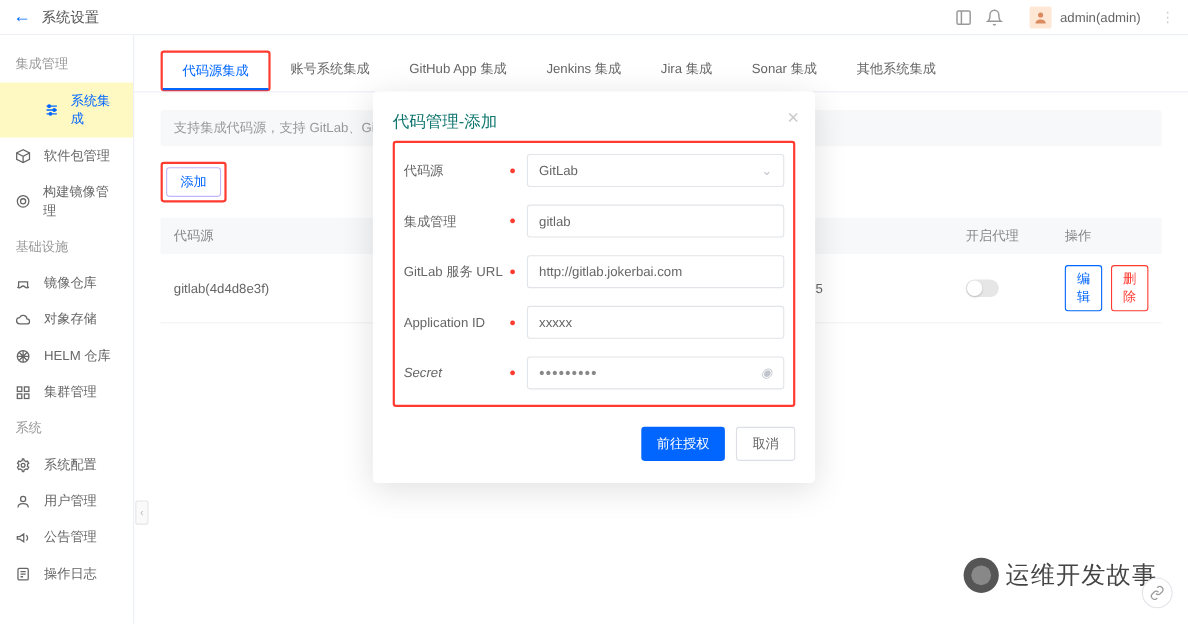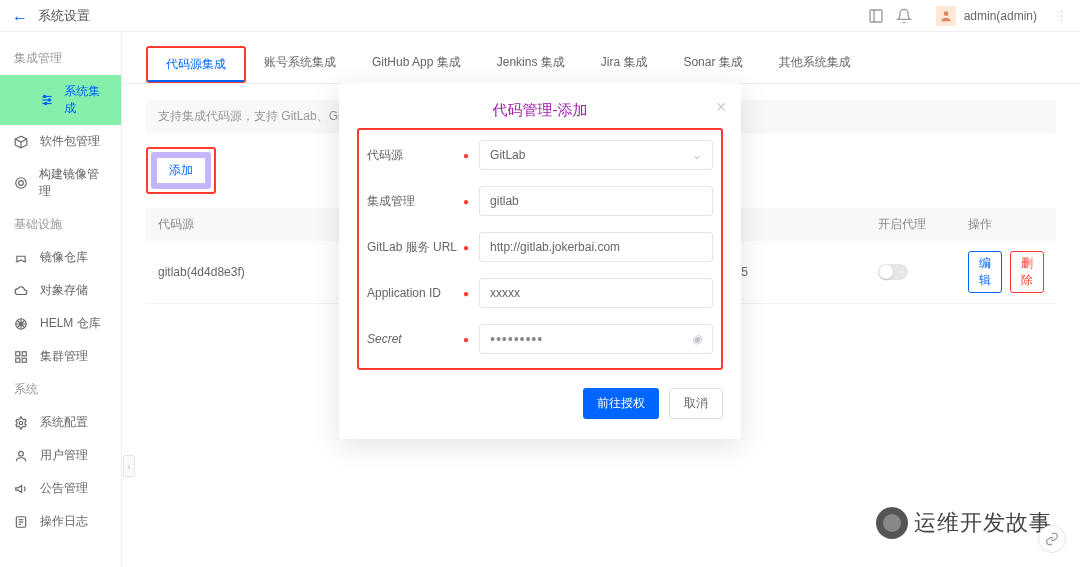--- a/index.html
+++ b/index.html
@@ -12,46 +12,46 @@
     .header .icon-btn { width:28px; height:28px; display:flex; align-items:center; justify-content:center; color:#888; cursor:pointer; }
     .avatar { width:20px; height:20px; background:#ffe7d6; border-radius:2px; display:inline-flex; align-items:center; justify-content:center; margin-right:8px; }
     .avatar svg{width:14px;height:14px;}
     .user-name { color:#666; font-size:12px; }
     .more-icon { color:#ccc; margin-left:18px; cursor:pointer; }
     
     .body { display:flex; height:535px; }
     .sidebar { width:128px; background:#fff; padding-top:10px; display:flex; flex-direction:column; overflow:hidden; }
     .side-group { color:#999; font-size:12px; padding:8px 14px; }
     .side-item { display:flex; align-items:center; padding:8px 14px; color:#666; gap:10px; cursor:pointer; font-size:12px; }
-    .side-item.active { background:#86efac; color:#0066ff;padding-left:40px; }
+    .side-item.active { background:#fef9c3; color:#0066ff;padding-left:40px; }
     .side-item .icon { width:16px; display:flex; }
     .collapse-handle { position:absolute; left:123px; top:455px; width:12px; height:22px; background:#fafafa; border:1px solid #e5e5e5; border-radius:2px; display:flex; align-items:center; justify-content:center; font-size:10px; color:#bbb; cursor:pointer; }
     .vline { width:1px; background:#ebeef5; }
     
     .main { flex:1; padding:0; position:relative; }
     .tabs { display:flex; padding:14px 24px 0; gap:0; border-bottom:1px solid #ebeef5; }
     .tab { padding:8px 18px; font-size:12px; color:#666; cursor:pointer; position:relative; }
     .tab.active { color:#0066ff; }
     .tab.active::after { content:""; position:absolute; left:0; right:0; bottom:-1px; height:2px; background:#0066ff; }
     .highlight-red { border:2px solid #ff3b30; border-radius:3px; }
     .hint-bar { margin:16px 24px 0; background:#f7f8fa; color:#999; padding:8px 12px; font-size:12px; border-radius:3px; }
     .add-btn-wrap { margin:14px 24px 0; display:inline-block; }
-    .add-btn { border:6px solid #c4b5fd; color:#0066ff; background:#fff; padding:4px 12px; font-size:12px; border-radius:3px; cursor:pointer; }
+    .add-btn { border:1px solid #c4b5fd; color:#0066ff; background:#fff; padding:4px 12px; font-size:12px; border-radius:3px; cursor:pointer; }
     .table { margin:14px 24px 0; }
     .thead { display:flex; background:#f7f8fa; color:#888; font-size:12px; padding:8px 12px; }
     .trow { display:flex; padding:10px 12px; color:#666; font-size:12px; border-bottom:1px solid #f2f2f2; align-items:center; }
     .col-src{width:560px;} .col-time{width:130px;} .col-proxy{width:90px;margin-left:30px;} .col-ops{flex:1; display:flex; gap:8px;}
     .switch { width:30px; height:16px; background:#e6e6e6; border-radius:8px; position:relative; cursor:pointer; }
     .switch .knob { width:14px; height:14px; background:#fff; border-radius:50%; position:absolute; top:1px; left:1px; box-shadow:0 1px 2px rgba(0,0,0,.2);}
     .btn-mini { border:1px solid #0066ff; color:#0066ff; background:#fff; padding:3px 10px; font-size:12px; border-radius:3px; cursor:pointer; }
     .btn-mini.danger { border-color:#ff3b30; color:#ff3b30; }
     
     .modal { position:absolute; inset:0; display:flex; justify-content:center; }
     .modal-panel { width:402px; margin-top:83px; background:#fff; border-radius:4px; box-shadow:0 6px 30px rgba(0,0,0,.12); align-self:flex-start; padding:18px 18px 20px; position:relative; }
-    .modal-title { text-align:center; font-size:15px; color:#a21caf; }
+    .modal-title { font-size:15px; color:#0f766e; }
     .modal-close { position:absolute; right:14px; top:16px; color:#ccc; cursor:pointer; font-size:14px; }
     .modal-info { margin-top:12px; font-size:11px; color:#999; line-height:1.8; }
     .modal-info .url-pill { display:inline-block; background:#6b6f78; color:#fff; padding:1px 8px; border-radius:2px; margin:2px 0; }
     .modal-info .blur-line { display:inline-block; width:250px; height:12px; background:linear-gradient(90deg,#d9dce0,#eceef1); border-radius:2px; vertical-align:middle;}
     .modal-info .blur-line2 { display:inline-block; width:150px; height:10px; background:#e8eaee; border-radius:2px; vertical-align:middle; margin-left:4px;}
     .modal-info a { color:#0066ff; text-decoration:none; }
     .form-box { border:2px solid #ff3b30; border-radius:3px; padding:10px 8px 10px 4px; margin-top:8px; }
     .form-row { display:flex; align-items:center; margin-bottom:16px; }
     .form-row:last-child{margin-bottom:4px;font-style:italic;}
     .form-label { width:100px; font-size:12px; color:#666; padding-left:4px; }

